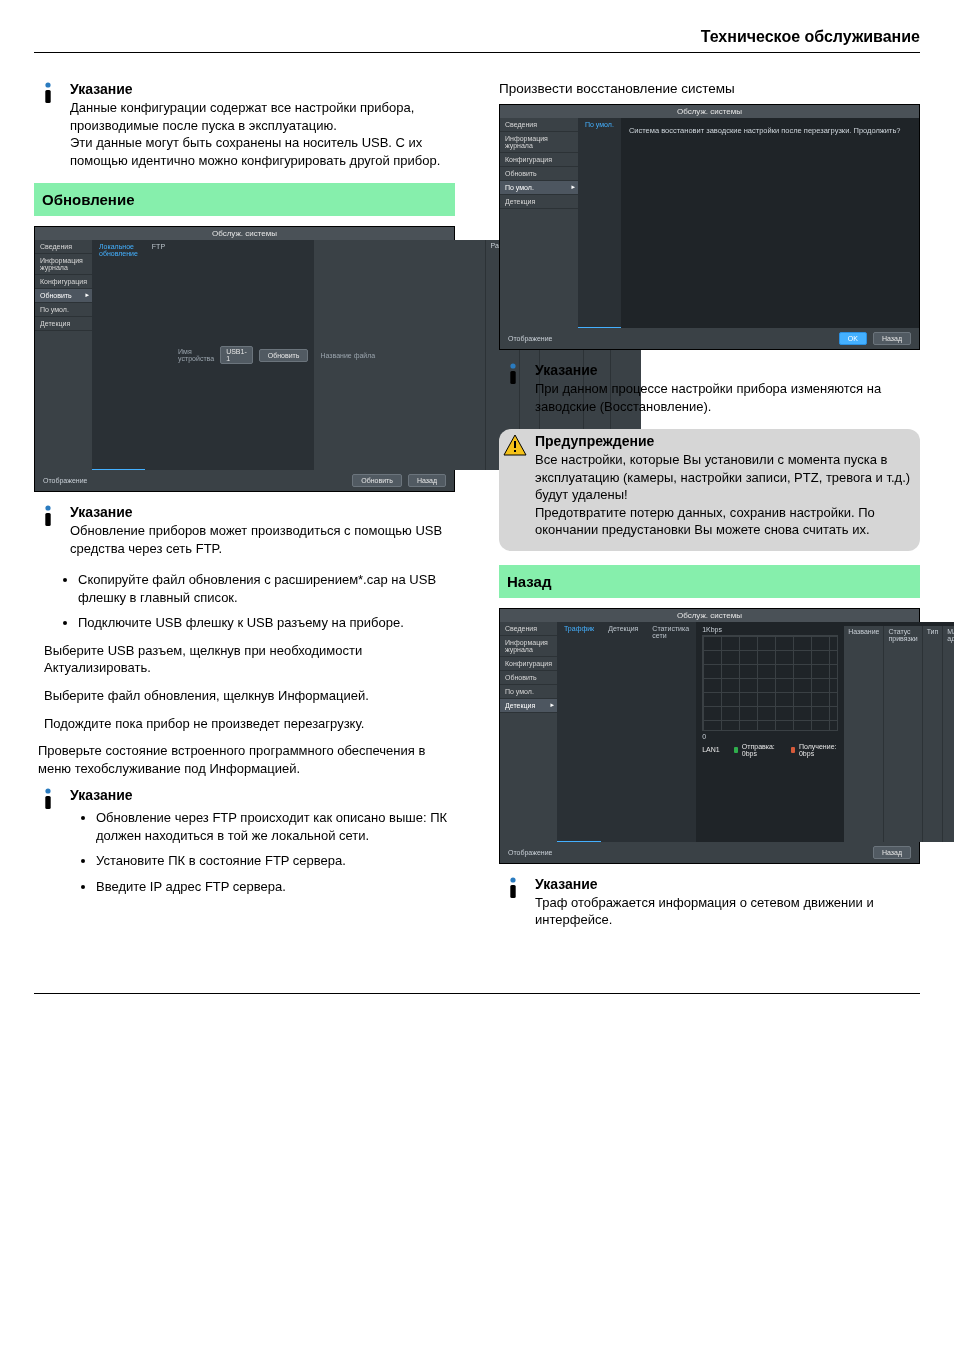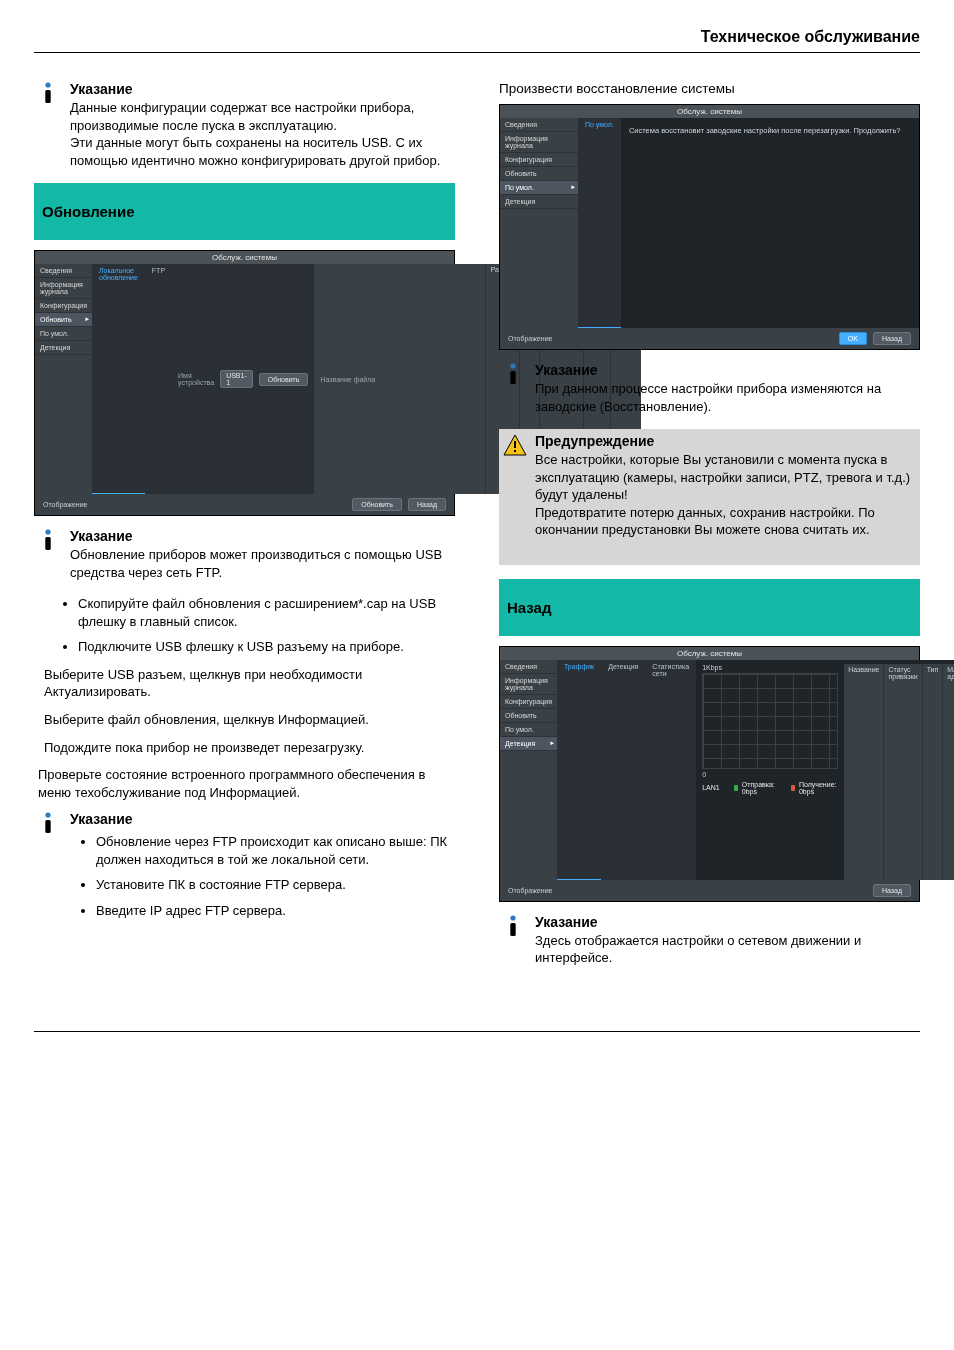--- a/index.html
+++ b/index.html
@@ -21,39 +21,40 @@
     margin-bottom: 28px;
   }
   .columns { display: flex; gap: 44px; }
   .col { flex: 1 1 50%; min-width: 0; }
   .note { display: flex; gap: 8px; margin-bottom: 14px; }
   .note-icon { flex: 0 0 28px; display:flex; justify-content:center; }
   .note-body { flex: 1; }
   .note-title { font-weight: bold; margin-bottom: 2px; font-size: 14px; }
   .note-text { line-height: 1.35; }
   .section-heading {
-    background: #14b8a6;
+    background: #86efac;
     font-weight: bold;
     font-size: 15px;
-    padding: 20px 8px;
+    padding: 8px 8px;
     margin: 10px 0 10px 0;
   }
   .plain-heading {
     font-size: 13.5px;
     margin-bottom: 8px;
   }
   .para { margin: 8px 4px 10px 10px; line-height: 1.35; }
   ul.bullets { list-style: disc; margin: 6px 0 10px 44px; }
   ul.bullets li { margin-bottom: 8px; line-height:1.35; }
   .warn-box {
     background: #d6d6d6;
     display: flex;
     gap: 6px;
-    padding: 4px 6px 26px 2px;
+    padding: 4px 6px 12px 2px;
     margin-bottom: 14px;
+    border-radius: 12px;
   }
   .warn-icon { flex: 0 0 28px; display:flex; justify-content:center; }
   .warn-body { flex:1; }
   .warn-title { font-weight: bold; font-size: 14px; margin-bottom: 2px; }
   .warn-text  { line-height: 1.35; }
 
   .i-svg { width: 18px; height: 24px; }
   .w-svg { width: 24px; height: 24px; }
 
   
@@ -359,20 +360,20 @@
 
     <div class="note">
       <div class="note-icon">
         <svg class="i-svg" viewBox="0 0 18 24">
             <circle cx="9" cy="4" r="2.6" fill="#2a7bbf"></circle>
             <rect x="6.3" y="9" width="5.4" height="13" rx="1.5" fill="#000"></rect>
           </svg>
       </div>
       <div class="note-body">
         <div class="note-title">Указание</div>
-        <div class="note-text">Здесь отображается настройки о сетевом движении и интерфейсе.</div>
+        <div class="note-text">Траф отображается информация о сетевом движении и интерфейсе.</div>
       </div>
     </div>
 
   </div>
 </div>
 
 <div class="page-footer"></div>
 
 </body></html>

